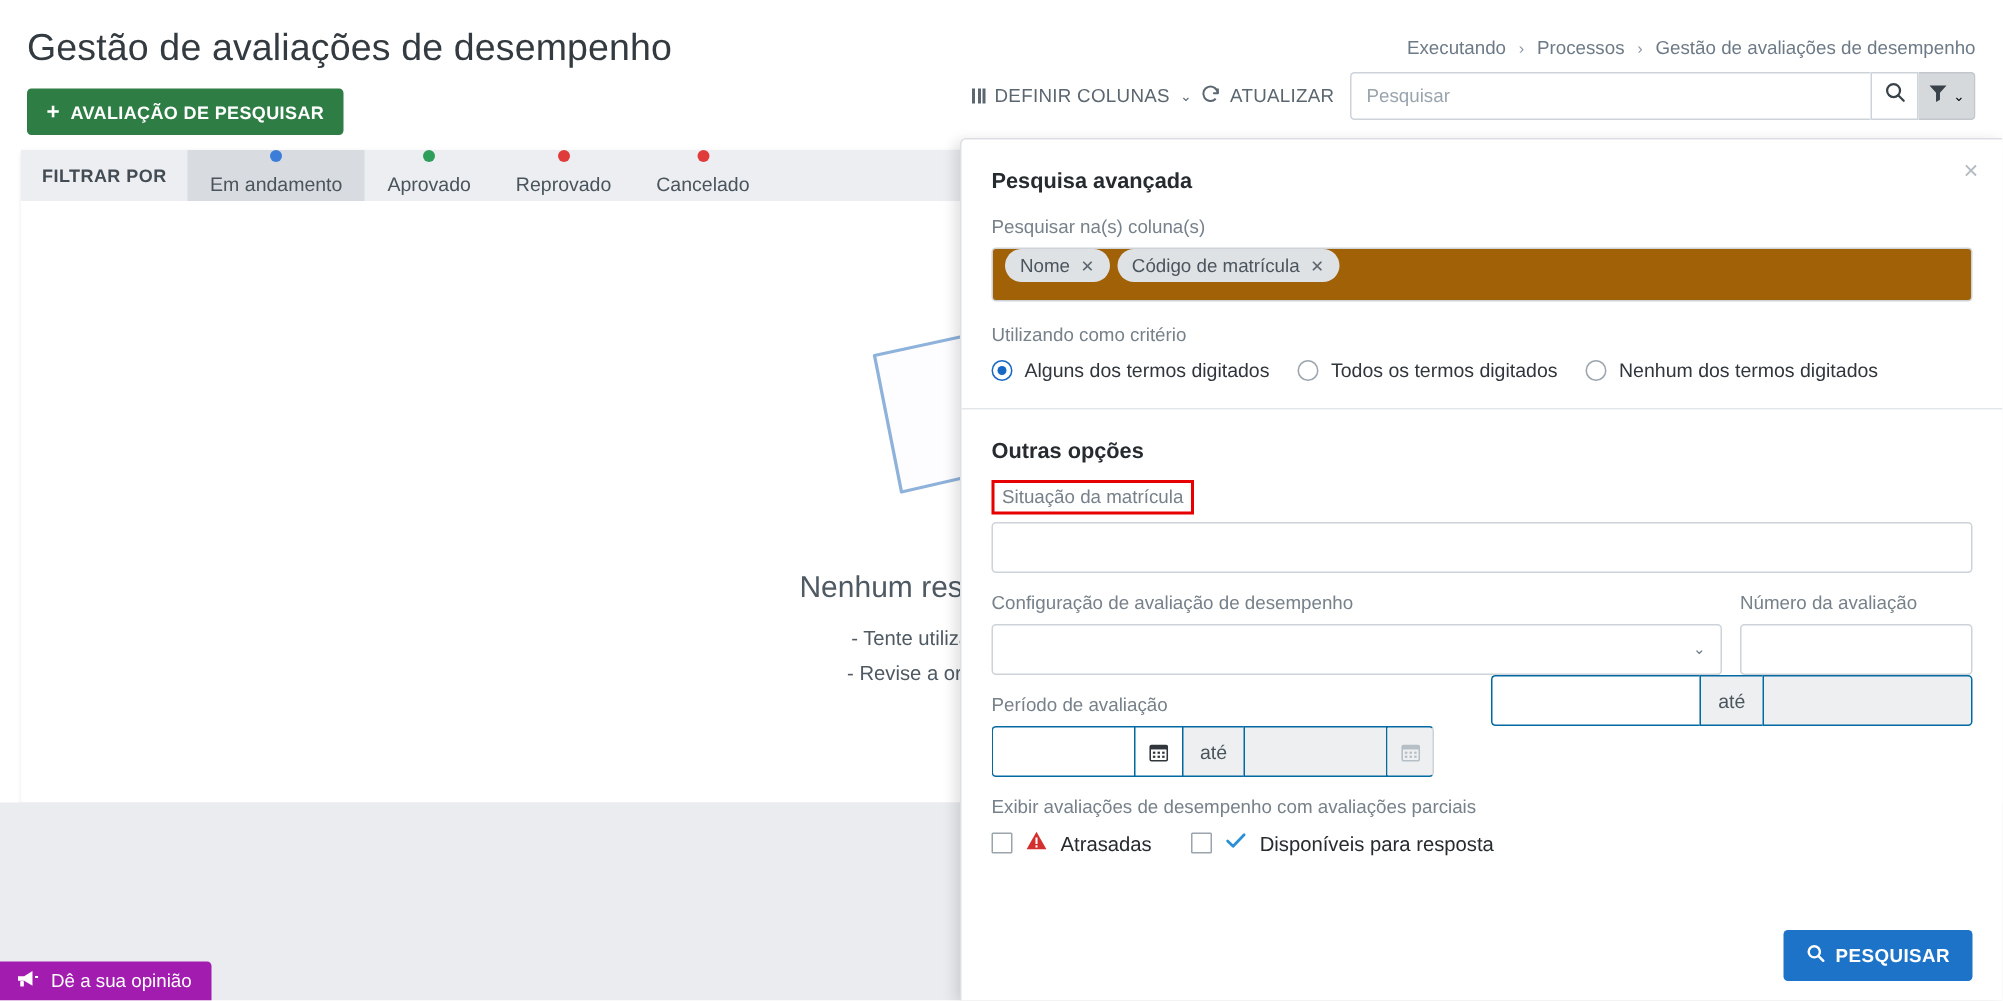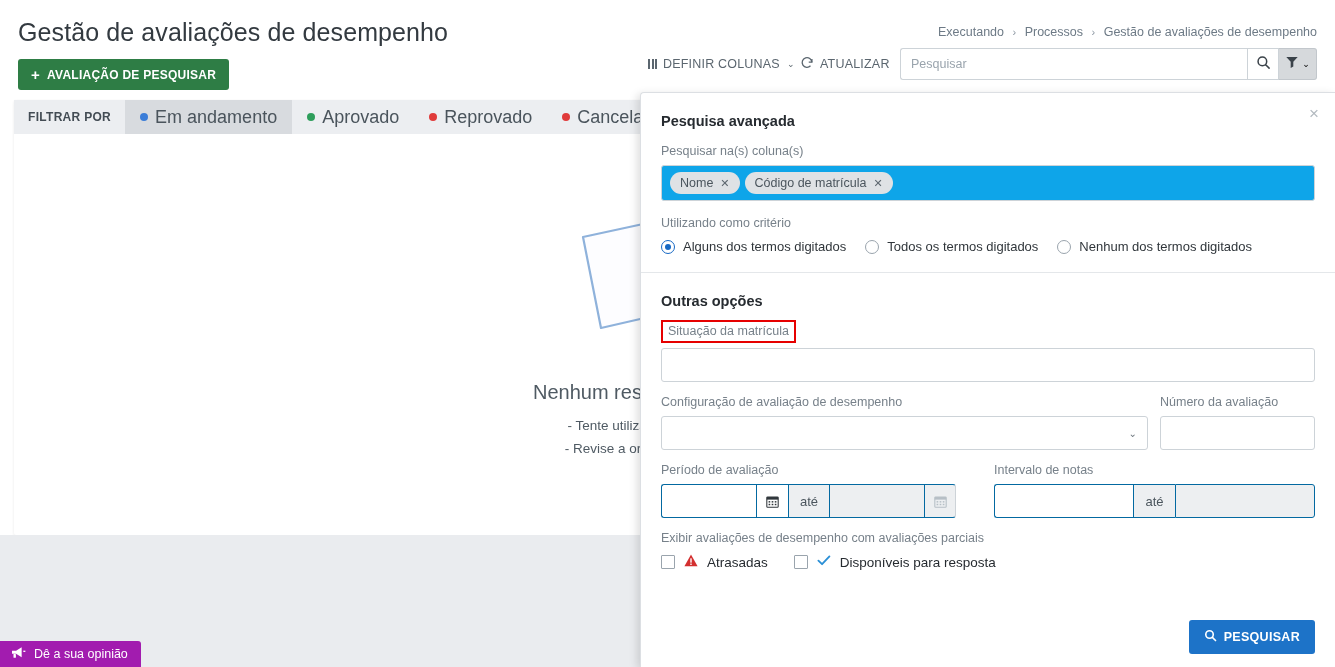--- a/index.html
+++ b/index.html
@@ -80,21 +80,21 @@
   .filter-bar {
     position: absolute; left: 0; top: 0; right: 0; height: 34px;
     background: #eceef1; display: flex; align-items: center;
   }
   .filter-label {
     padding: 0 14px; font-size: 12px; font-weight: 700; color: #434c54;
     letter-spacing: .3px; white-space: nowrap;
   }
   .filter-chip {
     display: flex; align-items: center; gap: 7px; height: 34px; padding: 0 15px;
-    font-size: 18px; color: #4a545c; cursor: pointer; white-space: nowrap;
+    font-size: 13px; color: #4a545c; cursor: pointer; white-space: nowrap; flex-direction: column;
   }
   .filter-chip.active { background: #d8dbdf; }
   .dot { width: 8px; height: 8px; border-radius: 50%; display: inline-block; }
 
   
   .empty-state {
     position: absolute; left: 0; right: 0; top: 34px; bottom: 0;
     display: flex; flex-direction: column; align-items: center; justify-content: center;
     padding-bottom: 14px;
   }
@@ -114,21 +114,21 @@
     position: absolute; right: 16px; top: 12px; font-size: 17px;
     color: #b3bac0; cursor: pointer; line-height: 1;
   }
   .adv-section { padding: 0 20px; }
   .adv-title { font-size: 14.5px; font-weight: 700; color: #262b30; padding-top: 20px; }
   .field-label { font-size: 12.5px; color: #77818a; margin-top: 15px; margin-bottom: 7px; }
   .field-label.tight { margin-top: 13px; }
 
   .chips-box {
     height: 36px; border: 1px solid #cdd3d8; border-radius: 3px;
-    background: #0ea5e9; display: flex; align-items: center; gap: 5px; padding: 0 8px;
+    background: #a16207; display: flex; align-items: flex-start; gap: 5px; padding: 0 8px;
   }
   .chip {
     display: inline-flex; align-items: center; gap: 7px;
     background: #dfe2e5; color: #4b555d; border-radius: 11px;
     height: 22px; padding: 0 10px; font-size: 12.5px; white-space: nowrap;
   }
   .chip .x { font-size: 11px; color: #5c666e; cursor: pointer; }
 
   .radio-row { display: flex; align-items: center; gap: 19px; margin-top: 9px; padding-bottom: 18px; }
   .radio-item { display: flex; align-items: center; gap: 8px; font-size: 13px; color: #30363b; cursor: pointer; white-space: nowrap; }
@@ -406,21 +406,20 @@
                   <rect x="10.8" y="7.5" width="2" height="1.8"></rect>
                 <rect x="3.2" y="10.8" width="2" height="1.8"></rect>
                   <rect x="7" y="10.8" width="2" height="1.8"></rect>
                   <rect x="10.8" y="10.8" width="2" height="1.8"></rect>
               </svg>
             </div>
           </div>
         </div>
 
         <div class="col-grow">
-          <div class="field-label tight">Intervalo de notas</div>
           <div class="range-group">
             <input class="seg first" style="flex: 1 1 0%;" type="text">
             <div class="seg mid">até</div>
             <input class="seg last dis" style="flex: 1 1 0%;" type="text">
           </div>
         </div>
       </div>
 
       <div class="field-label tight">Exibir avaliações de desempenho com avaliações parciais</div>
       <div class="check-row">

